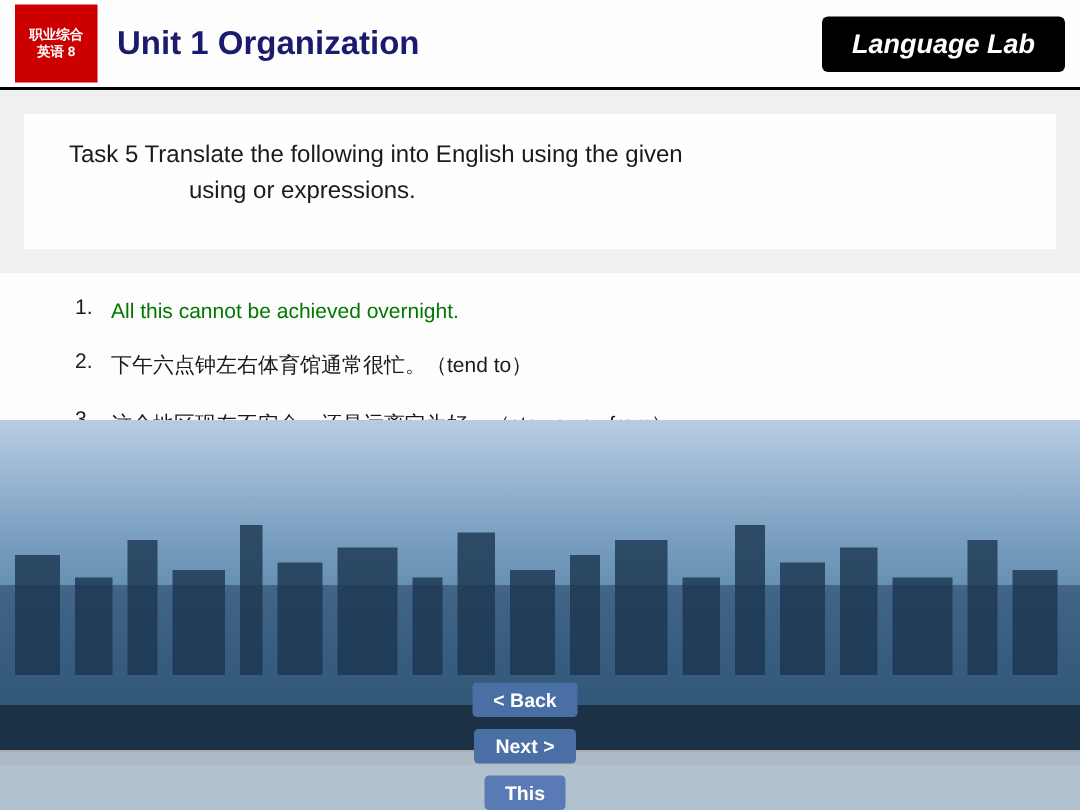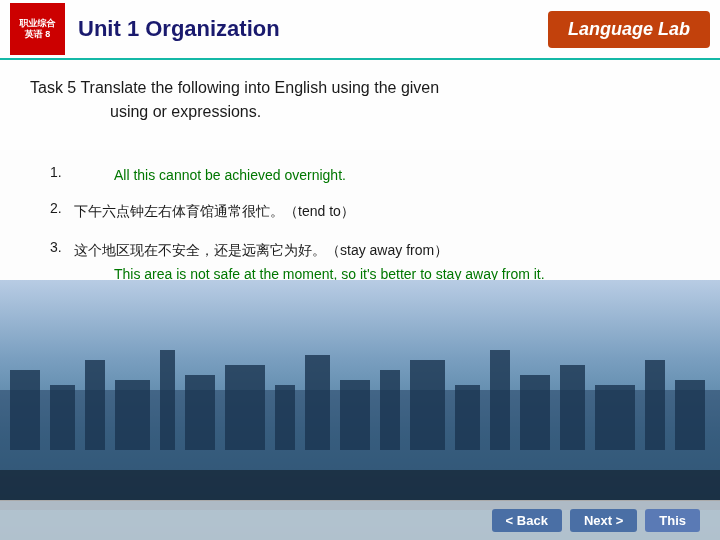--- a/index.html
+++ b/index.html
@@ -41,21 +41,21 @@
       height: 540px;
     }
 
     
     .header {
       display: flex;
       align-items: center;
       height: 60px;
       background: rgba(255,255,255,0.92);
       padding: 0 10px;
-      border-bottom: 2px solid #14b8a6;
+      border-bottom: 2px solid #000000;
     }
 
     .logo-box {
       width: 55px;
       height: 52px;
       background: #cc0000;
       display: flex;
       flex-direction: column;
       align-items: center;
       justify-content: center;
@@ -81,33 +81,33 @@
 
     .unit-title {
       font-size: 22px;
       font-weight: bold;
       color: #1a1a6e;
       flex: 1;
       padding-left: 5px;
     }
 
     .language-lab-badge {
-      background: #c2410c;
+      background: #000000;
       color: white;
       font-size: 18px;
       font-weight: bold;
       padding: 8px 20px;
       border-radius: 4px;
       font-style: italic;
     }
 
     
     .task-area {
       background: rgba(255,255,255,0.88);
-      margin: 0;
+      margin: 16px;
       padding: 16px 30px 12px 30px;
     }
 
     .task-heading {
       font-size: 16px;
       color: #1a1a1a;
       line-height: 1.5;
       margin-bottom: 14px;
     }
 
@@ -128,38 +128,38 @@
       line-height: 1.6;
       display: block;
       margin-bottom: 2px;
     }
 
     .english-text {
       font-size: 14px;
       color: #007700;
       line-height: 1.6;
       display: block;
-      margin-left: 40px;
     }
 
     
     .bottom-nav {
       position: absolute;
       bottom: 0;
       left: 0;
       width: 720px;
       height: 40px;
       background: rgba(200, 210, 220, 0.85);
       display: flex;
       align-items: center;
       justify-content: flex-end;
       padding-right: 20px;
       gap: 8px;
       z-index: 20;
       border-top: 1px solid #aaa;
+      flex-direction: column;
     }
 
     .nav-btn {
       background: #4a6fa5;
       color: white;
       border: none;
       padding: 4px 14px;
       font-size: 13px;
       cursor: pointer;
       border-radius: 3px;

